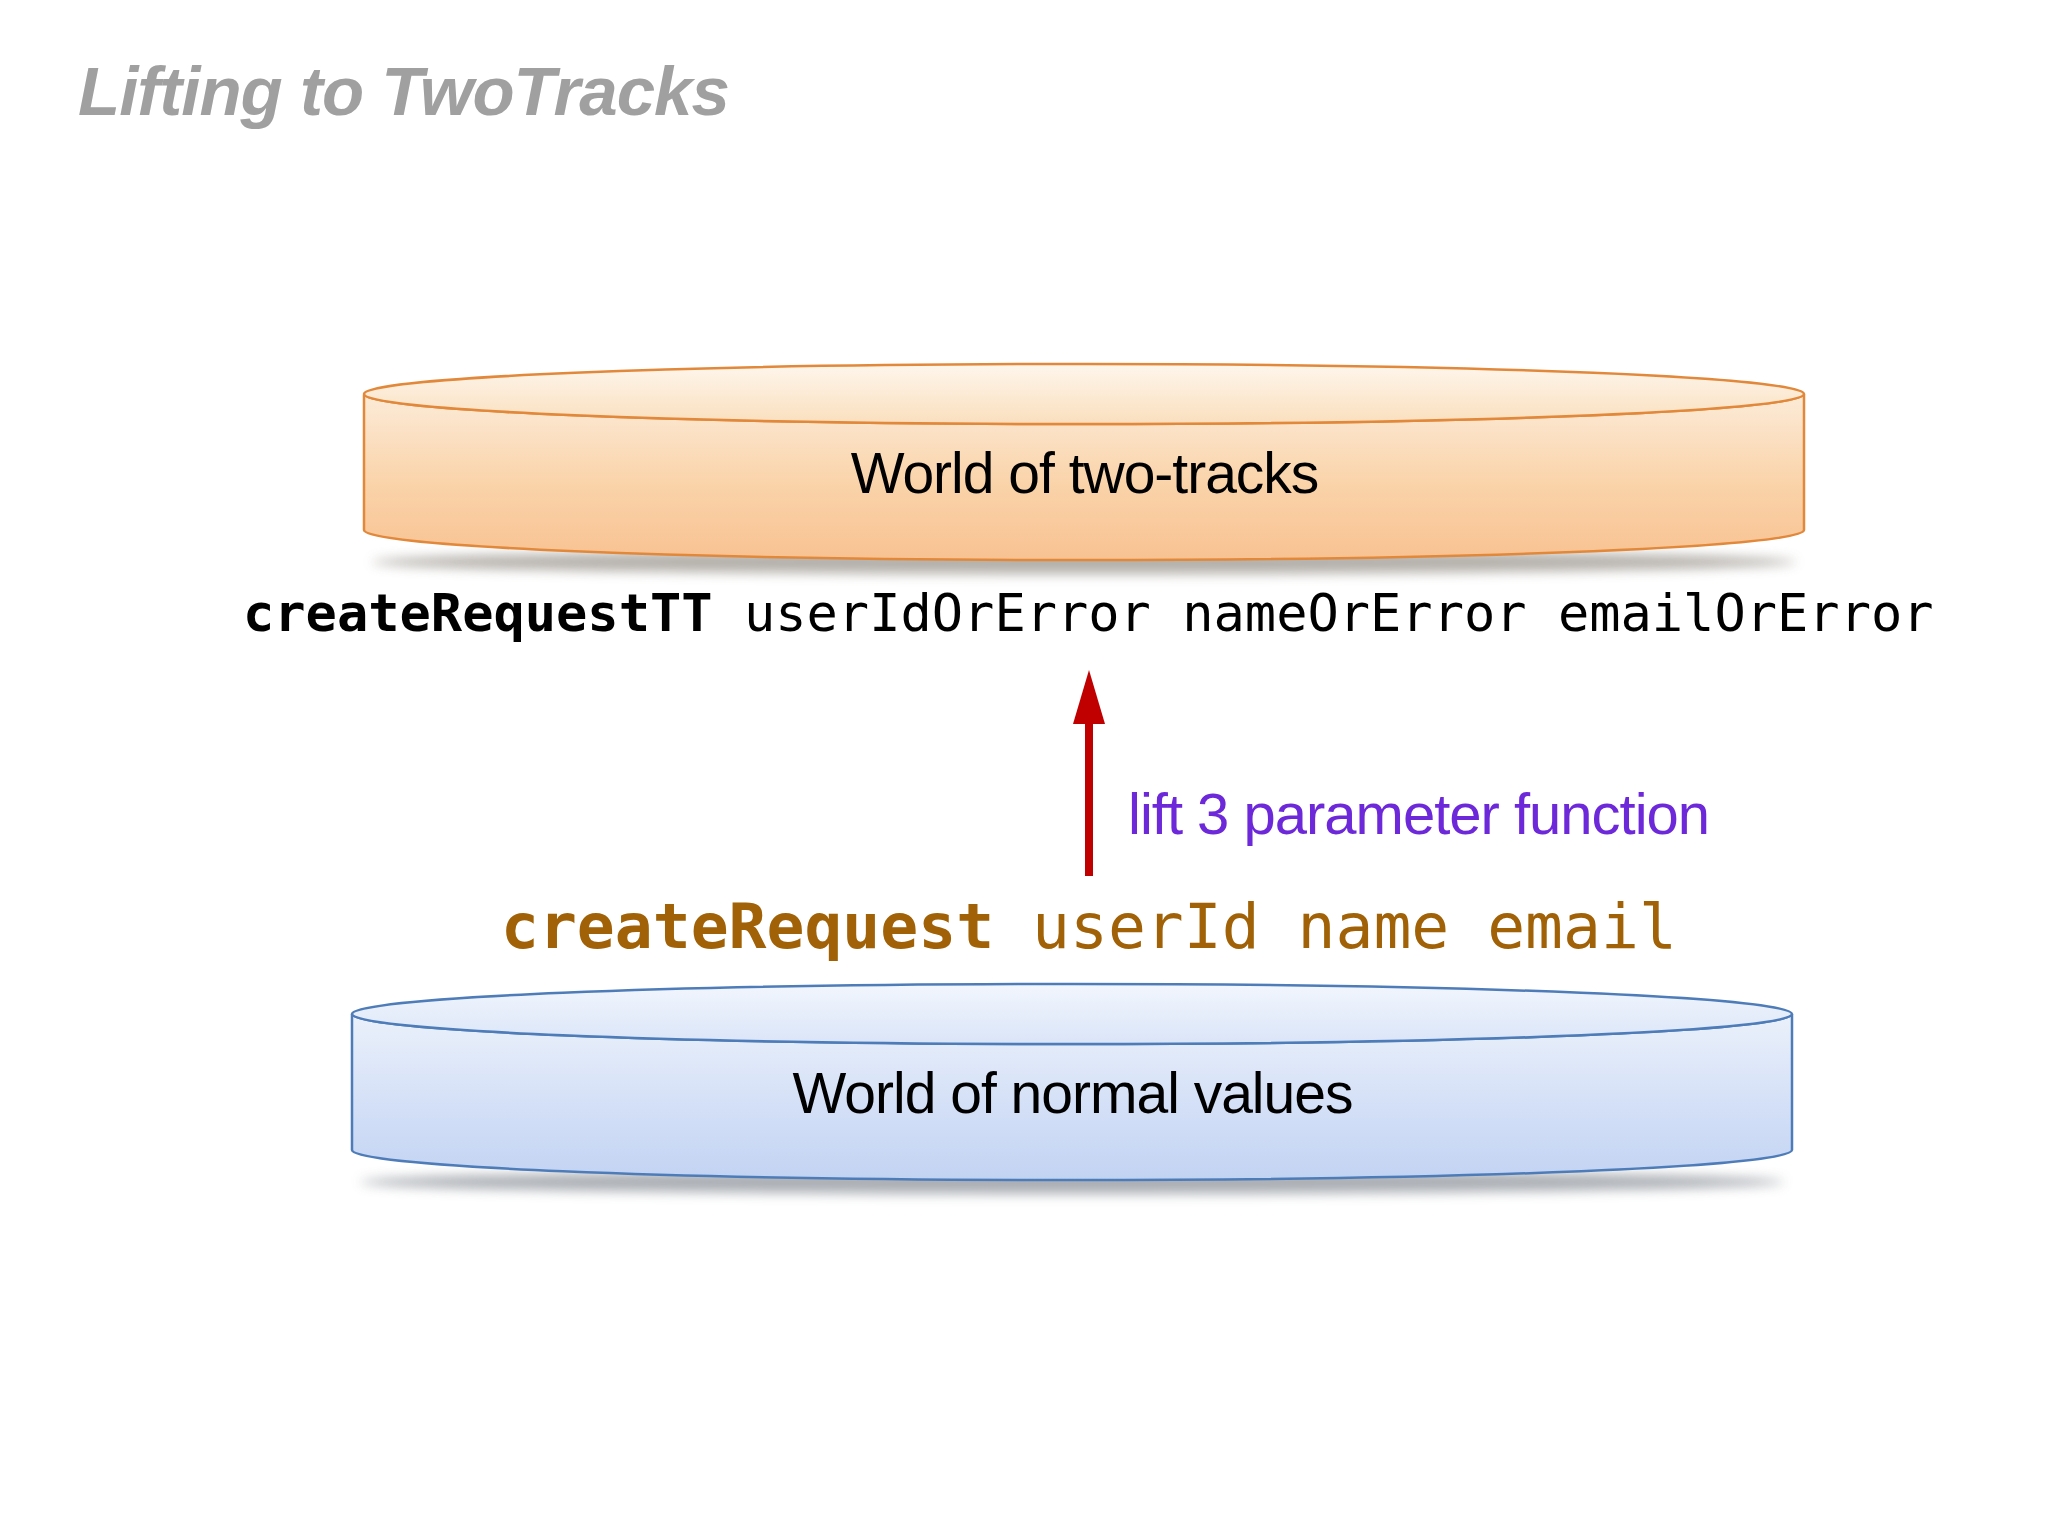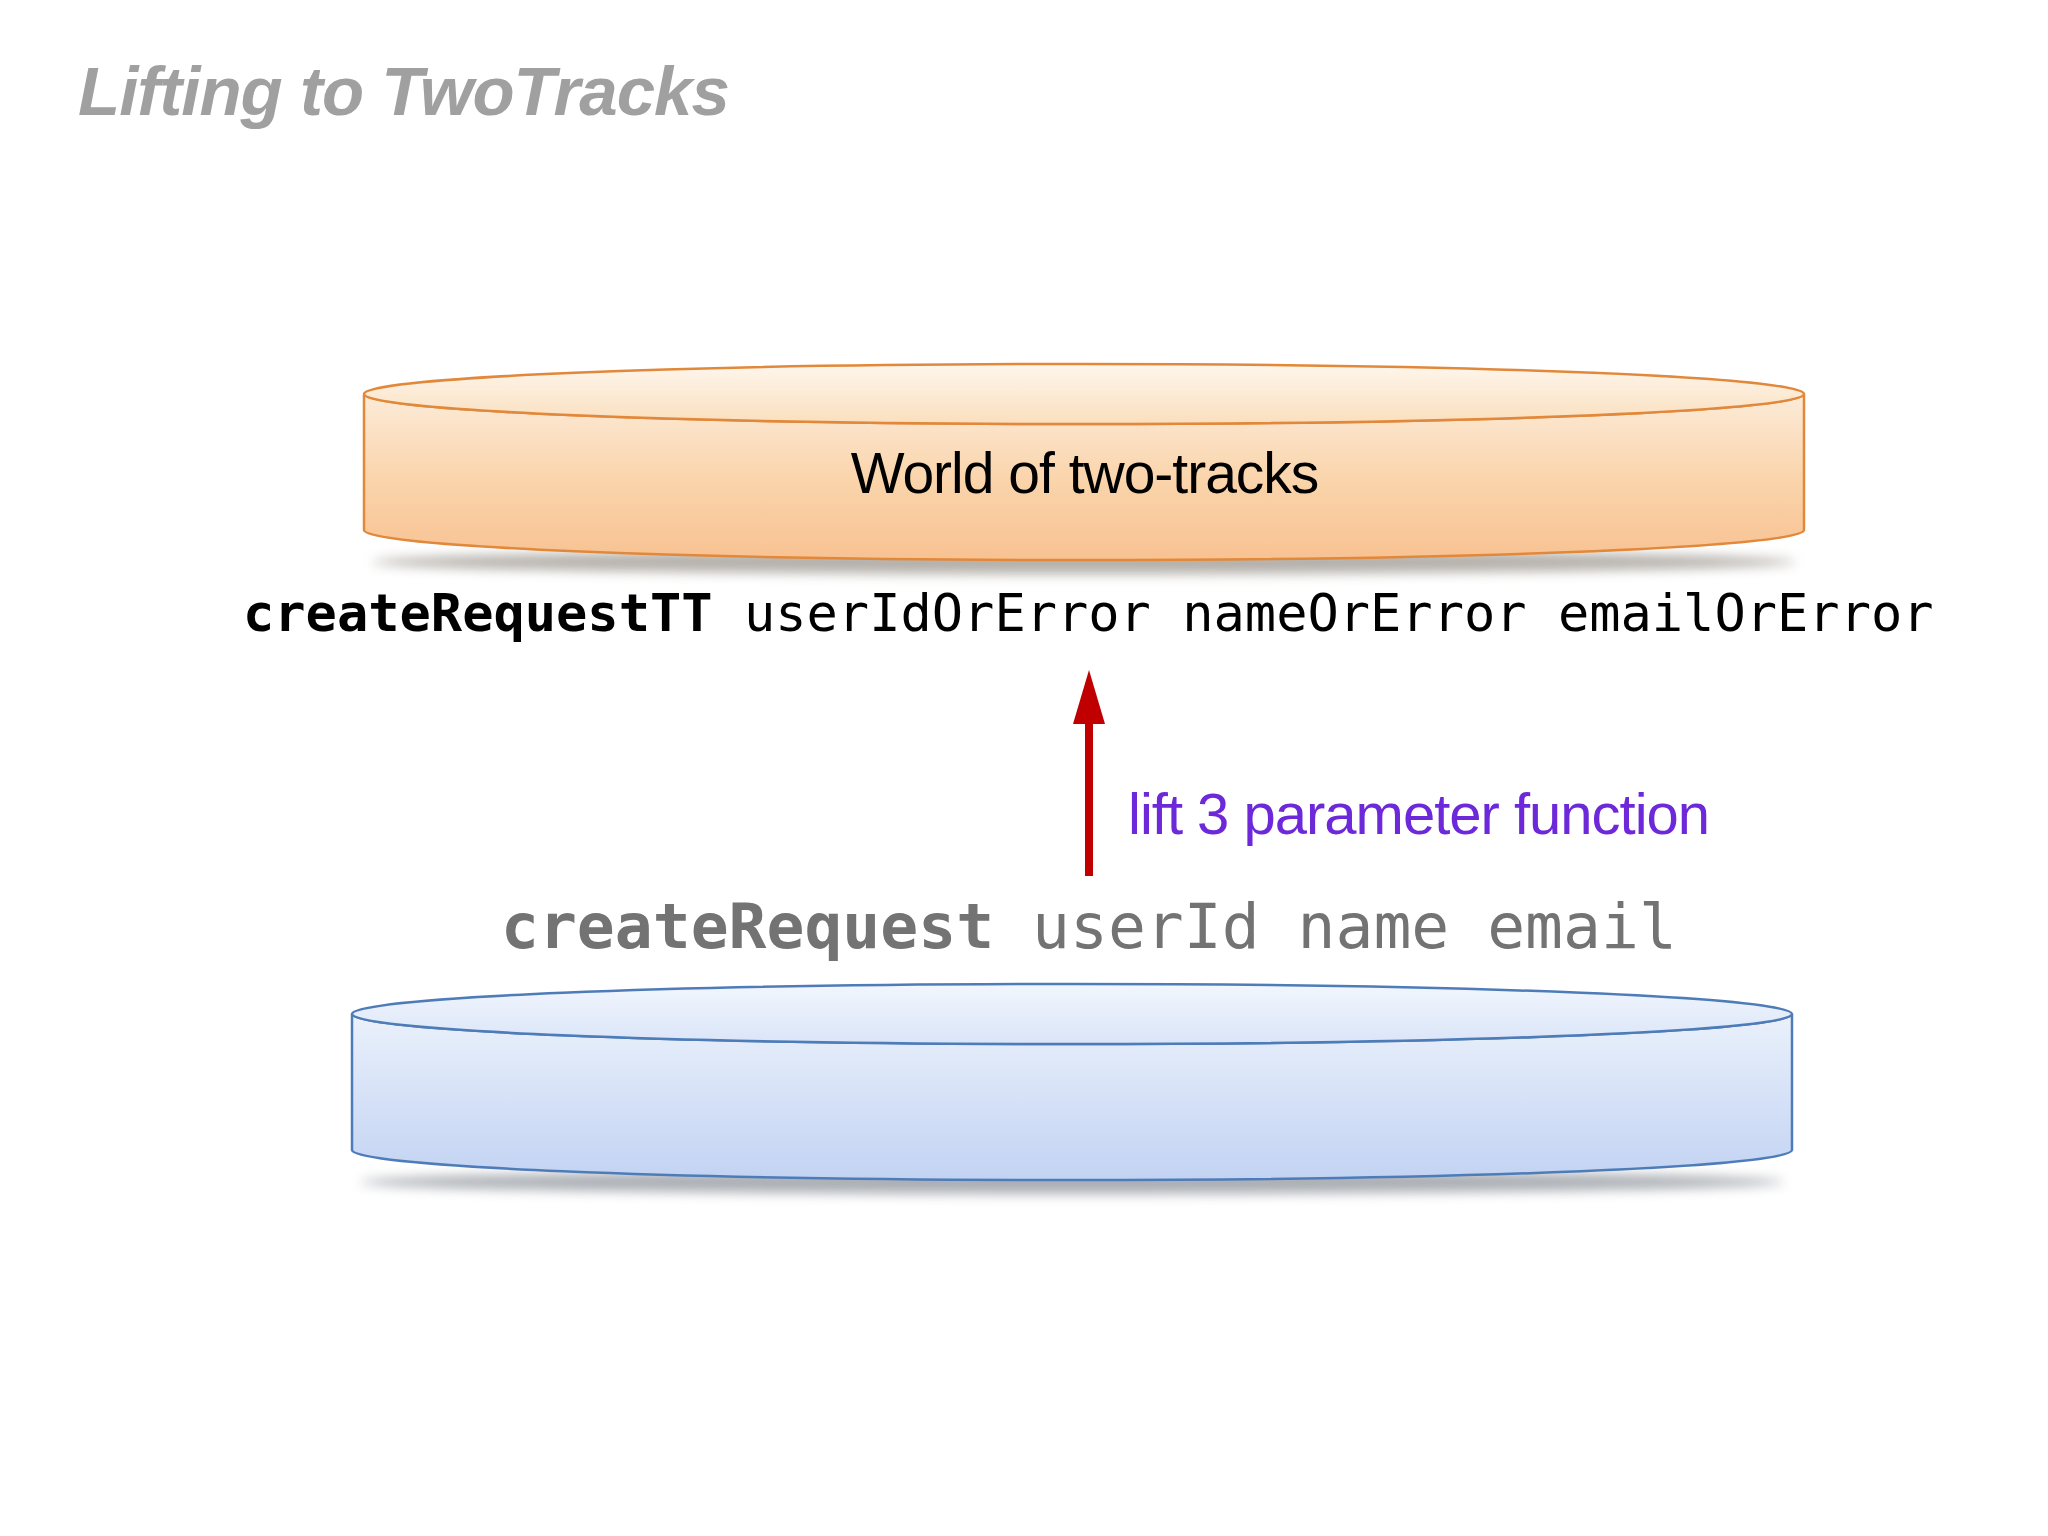--- a/index.html
+++ b/index.html
@@ -23,21 +23,21 @@
     font-size:57px;letter-spacing:-1px;white-space:nowrap;
   }
   .cyl-orange{left:362px;top:362px;}
   .cyl-blue{left:350px;top:982px;}
   .code-line{
     position:absolute;white-space:pre;
     font-family:"DejaVu Sans Mono",monospace;
   }
   .code-line .kw{font-weight:700;}
   .code-red{left:243px;top:583px;font-size:52px;color:#000000;}
-  .code-blue{left:501px;top:890px;font-size:63px;color:#737373;}
+  .code-blue{left:501px;top:890px;font-size:63px;color:#a16207;}
   .lift-label{
     position:absolute;left:1128px;top:780px;
     font-size:58px;color:#6d28d9;letter-spacing:-1px;white-space:nowrap;
   }
   .lift-arrow{position:absolute;left:1069px;top:670px;width:40px;height:206px;}
 </style>
 </head>
 <body>
 
 <div class="slide">
@@ -91,15 +91,16 @@
           <stop offset="1" stop-color="#dae5f8"></stop>
         </linearGradient>
         <filter id="softBlurB" x="-20%" y="-200%" width="140%" height="500%">
           <feGaussianBlur stdDeviation="6"></feGaussianBlur>
         </filter>
       </defs>
       <ellipse cx="722" cy="200" rx="712" ry="12" fill="#59606c" opacity="0.5" filter="url(#softBlurB)"></ellipse>
       <path d="M2,32 L2,168 A720,30 0 0 0 1442,168 L1442,32 A720,30 0 0 1 2,32 Z" fill="url(#bBody)" stroke="#4e7cb8" stroke-width="2.5"></path>
       <ellipse cx="722" cy="32" rx="720" ry="30" fill="url(#bTop)" stroke="#4e7cb8" stroke-width="2.5"></ellipse>
     </svg>
+    <div class="cyl-label">World of normal values</div>
   </div>
 
 </div>
 
 </body></html>

